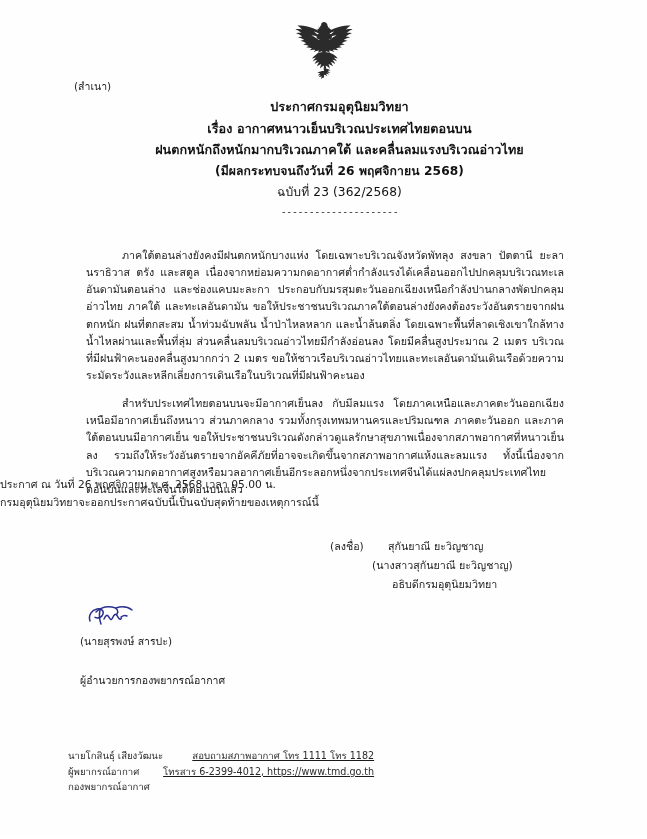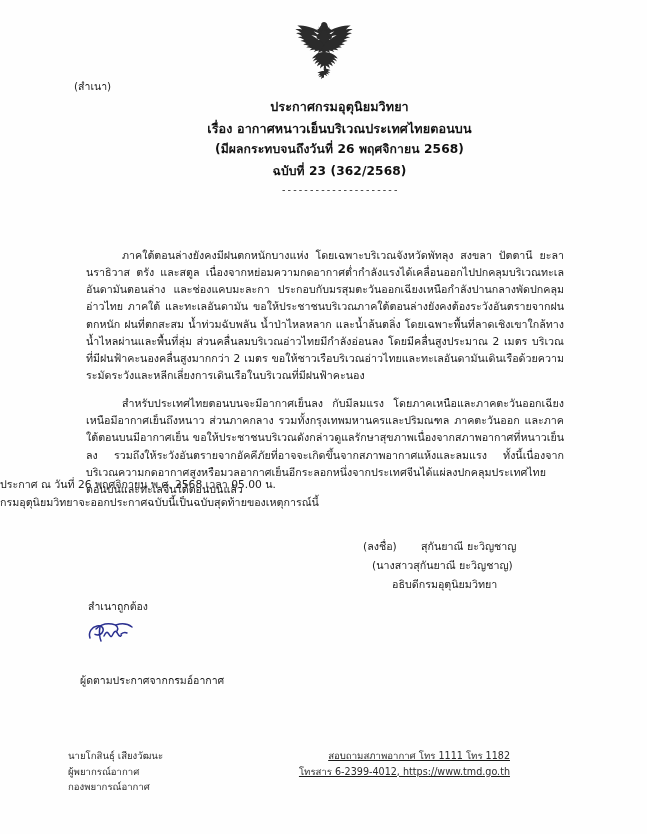--- a/index.html
+++ b/index.html
@@ -54,21 +54,21 @@
   }
   .head-line {
     font-size: 12.6px;
     font-weight: bold;
     line-height: 21.5px;
     color: #111;
     letter-spacing: .1px;
   }
   .head-line.sub { font-weight: bold; }
   .head-line.eff { font-weight: bold; font-size: 12.2px; }
-  .head-line.issue { font-weight: bold; font-size: 12.2px; }
+  .head-line.issue { font-weight: normal; font-size: 12.2px; }
   .divider {
     font-size: 11px;
     letter-spacing: -0.4px;
     color: #333;
     margin-top: 1px;
     font-family: "DejaVu Sans Mono", monospace;
     transform: scaleX(0.9);
   }
   .body-block {
     position: absolute;
@@ -101,21 +101,21 @@
     top: 537px;
     width: 260px;
   }
   .sign-row {
     font-size: 10.7px;
     line-height: 19px;
     color: #1b1b1b;
     text-align: left;
   }
   .sign-row.r1 { padding-left: 0px; }
-  .sign-row .lbl { display: inline-block; width: 58px; margin-left: 33px; }
+  .sign-row .lbl { display: inline-block; width: 58px; }
   .sign-row.r2 { padding-left: 42px; }
   .sign-row.r3 { padding-left: 62px; }
   .cert-block {
     position: absolute;
     left: 80px;
     top: 598px;
     width: 240px;
   }
   .cert-title {
     font-size: 10.5px;
@@ -135,21 +135,20 @@
     font-size: 10.5px;
     color: #1b1b1b;
     margin-top: 22px;
   }
   .footer {
     position: absolute;
     left: 0;
     top: 748px;
     width: 528px;
     display: flex;
-    justify-content: space-between;
     padding: 0 18px 0 68px;
   }
   .footer-left div {
     font-size: 9.6px;
     line-height: 15.5px;
     color: #2a2a2a;
   }
   .footer-right { text-align: right; text-decoration: underline; }
   .footer-right div {
     font-size: 9.6px;
@@ -175,20 +174,21 @@
         <path d="M49 12.8c2.6-1.9 5.6-3.1 8.8-3.9 3.9-1 7.9-1.2 11.9-1.3-1.8 1-3.4 2.3-4.7 3.9 2.2-.4 4.4-.5 6.6-.3-2.2.9-4.2 2.1-6 3.7 1.8-.2 3.6-.1 5.3.3-2.3.7-4.4 1.8-6.2 3.3 1.5 0 3 .2 4.4.7-2.3.5-4.4 1.4-6.3 2.8 1.3.1 2.6.4 3.8.9-2.2.3-4.2 1.1-6 2.3 1.1.2 2.2.6 3.2 1.2-2.1.1-4 .7-5.8 1.7 1 .3 1.9.8 2.7 1.5-2-.2-3.9.1-5.7.8.9.5 1.6 1.1 2.3 1.9-1.9-.6-3.8-.7-5.7-.4.7.6 1.3 1.4 1.7 2.2-1.7-.9-3.5-1.4-5.4-1.5.5.8.9 1.6 1.1 2.5-1.5-1.2-3.2-2-5-2.4.4.9.6 1.9.6 2.9-1.2-1.4-2.6-2.5-4.2-3.2l-.2-.2c.9-2.4 2.3-4.6 4-6.5 3.2-3.6 7.2-6.3 11.4-8.4-2.9.3-5.7 1.1-8.3 2.4 1.6-2.4 3.6-4.5 6-6.1-2.6.6-5 1.6-7.2 3.1 1.2-2.3 2.9-4.3 4.9-5.9-2.1.8-4.1 1.9-5.8 3.4.9-2.1 2.2-4 3.8-5.6-1.9 1-3.6 2.3-5.1 3.8.5-1.8 1.3-3.5 2.4-5z"></path>
         <path d="M43 34c3.6 0 7 1 9.9 2.8 1.6 1 2.9 2.3 3.9 3.8-1.3-.6-2.7-1-4.1-1.2 1.4 1.1 2.5 2.4 3.3 4-1.4-.8-2.9-1.3-4.5-1.6 1.2 1.2 2.1 2.6 2.7 4.1-1.4-.9-2.9-1.5-4.5-1.9 1 1.3 1.7 2.8 2.1 4.3-1.3-1-2.8-1.8-4.3-2.3.7 1.4 1.1 2.9 1.3 4.4-1.2-1.2-2.6-2.1-4.1-2.8.4 1.4.5 2.9.4 4.4-.4-.5-.8-1-1.2-1.4-.4.4-.8.9-1.2 1.4-.1-1.5 0-3 .4-4.4-1.5.7-2.9 1.6-4.1 2.8.2-1.5.6-3 1.3-4.4-1.5.5-3 1.3-4.3 2.3.4-1.5 1.1-3 2.1-4.3-1.6.4-3.1 1-4.5 1.9.6-1.5 1.5-2.9 2.7-4.1-1.6.3-3.1.8-4.5 1.6.8-1.6 1.9-2.9 3.3-4-1.4.2-2.8.6-4.1 1.2 1-1.5 2.3-2.8 3.9-3.8C36 35 39.4 34 43 34z"></path>
         <path d="M43 50.5c2.4 0 4.6.6 6.5 1.7-1 .1-1.9.3-2.8.7 1 .5 1.8 1.2 2.5 2-1-.3-2-.5-3.1-.5.8.6 1.5 1.4 2 2.3-1-.5-2.1-.8-3.2-.9.6.8 1.1 1.6 1.4 2.5-1-.7-2.1-1.2-3.3-1.5v2.6h-.1c-1.2.3-2.3.8-3.3 1.5.3-.9.8-1.7 1.4-2.5-1.1.1-2.2.4-3.2.9.5-.9 1.2-1.7 2-2.3-1.1 0-2.1.2-3.1.5.7-.8 1.5-1.5 2.5-2-.9-.4-1.8-.6-2.8-.7 1.9-1.1 4.1-1.7 6.5-1.7z"></path>
       </g>
     </svg>
   </div>
 
   <div class="head-block">
     <div class="head-line">ประกาศกรมอุตุนิยมวิทยา</div>
     <div class="head-line sub">เรื่อง อากาศหนาวเย็นบริเวณประเทศไทยตอนบน</div>
+    <div class="head-line sub">ฝนตกหนักถึงหนักมากบริเวณภาคใต้ และคลื่นลมแรงบริเวณอ่าวไทย</div>
     <div class="head-line eff">(มีผลกระทบจนถึงวันที่ 26 พฤศจิกายน 2568)</div>
     <div class="head-line issue">ฉบับที่ 23 (362/2568)</div>
     <div class="divider">---------------------</div>
   </div>
 
   <div class="body-block">
     <p class="para"><span class="ind"></span><span>ภาคใต้ตอนล่างยังคงมีฝนตกหนักบางแห่ง โดยเฉพาะบริเวณจังหวัดพัทลุง สงขลา ปัตตานี ยะลา นราธิวาส ตรัง และสตูล เนื่องจากหย่อมความกดอากาศต่ำกำลังแรงได้เคลื่อนออกไปปกคลุมบริเวณทะเลอันดามันตอนล่าง และช่องแคบมะละกา ประกอบกับมรสุมตะวันออกเฉียงเหนือกำลังปานกลางพัดปกคลุมอ่าวไทย ภาคใต้ และทะเลอันดามัน ขอให้ประชาชนบริเวณภาคใต้ตอนล่างยังคงต้องระวังอันตรายจากฝนตกหนัก ฝนที่ตกสะสม น้ำท่วมฉับพลัน น้ำป่าไหลหลาก และน้ำล้นตลิ่ง โดยเฉพาะพื้นที่ลาดเชิงเขาใกล้ทางน้ำไหลผ่านและพื้นที่ลุ่ม ส่วนคลื่นลมบริเวณอ่าวไทยมีกำลังอ่อนลง โดยมีคลื่นสูงประมาณ 2 เมตร บริเวณที่มีฝนฟ้าคะนองคลื่นสูงมากกว่า 2 เมตร ขอให้ชาวเรือบริเวณอ่าวไทยและทะเลอันดามันเดินเรือด้วยความระมัดระวังและหลีกเลี่ยงการเดินเรือในบริเวณที่มีฝนฟ้าคะนอง</span></p>
     <p class="para"><span class="ind"></span><span>สำหรับประเทศไทยตอนบนจะมีอากาศเย็นลง กับมีลมแรง โดยภาคเหนือและภาคตะวันออกเฉียงเหนือมีอากาศเย็นถึงหนาว ส่วนภาคกลาง รวมทั้งกรุงเทพมหานครและปริมณฑล ภาคตะวันออก และภาคใต้ตอนบนมีอากาศเย็น ขอให้ประชาชนบริเวณดังกล่าวดูแลรักษาสุขภาพเนื่องจากสภาพอากาศที่หนาวเย็นลง รวมถึงให้ระวังอันตรายจากอัคคีภัยที่อาจจะเกิดขึ้นจากสภาพอากาศแห้งและลมแรง ทั้งนี้เนื่องจากบริเวณความกดอากาศสูงหรือมวลอากาศเย็นอีกระลอกหนึ่งจากประเทศจีนได้แผ่ลงปกคลุมประเทศไทยตอนบนและทะเลจีนใต้ตอนบนแล้ว</span></p>
   </div>
 
@@ -197,34 +197,34 @@
     <div class="closing-line">กรมอุตุนิยมวิทยาจะออกประกาศฉบับนี้เป็นฉบับสุดท้ายของเหตุการณ์นี้</div>
   </div>
 
   <div class="sign-block">
     <div class="sign-row r1"><span class="lbl">(ลงชื่อ)</span><span>สุกันยาณี ยะวิญชาญ</span></div>
     <div class="sign-row r2">(นางสาวสุกันยาณี ยะวิญชาญ)</div>
     <div class="sign-row r3">อธิบดีกรมอุตุนิยมวิทยา</div>
   </div>
 
   <div class="cert-block">
-    <div class="cert-title">สำเนาถูกต้อง</div>
     <div class="cert-sig">
       <svg width="120" height="34" viewBox="0 0 120 34" aria-hidden="true">
         <g fill="none" stroke="#2a2f8f" stroke-width="1.5" stroke-linecap="round" stroke-linejoin="round">
           <path d="M10 22c-2-6 2-11 7-12 4-.8 7 1.5 6 5-1 3.4-5 4.6-8 3.4"></path>
           <path d="M16 13c4-4 10-6 16-5 5 .8 7 4 5 7"></path>
           <path d="M24 20c1.5-3 3-5 4.5-2.5S31 22 32.5 19s3-5 4.5-2.5S40 22 41.5 19"></path>
           <path d="M41 18c2-1.5 4-2 6-1"></path>
           <path d="M20 11c-1 5-.5 10 1 14"></path>
           <path d="M36 9c6-2 12-1 16 2"></path>
         </g>
       </svg>
     </div>
-    <div class="cert-role">ผู้ดตามประกาศจากกรมอ์อากาศ</div>
+    <div class="cert-name">(นายสุรพงษ์ สารปะ)</div>
+    <div class="cert-role">ผู้อำนวยการกองพยากรณ์อากาศ</div>
   </div>
 
   <div class="footer">
     <div class="footer-left">
       <div>นายโกสินธุ์ เสียงวัฒนะ</div>
       <div>ผู้พยากรณ์อากาศ</div>
       <div>กองพยากรณ์อากาศ</div>
     </div>
     <div class="footer-right">
       <div>สอบถามสภาพอากาศ โทร 1111 โทร 1182</div>

